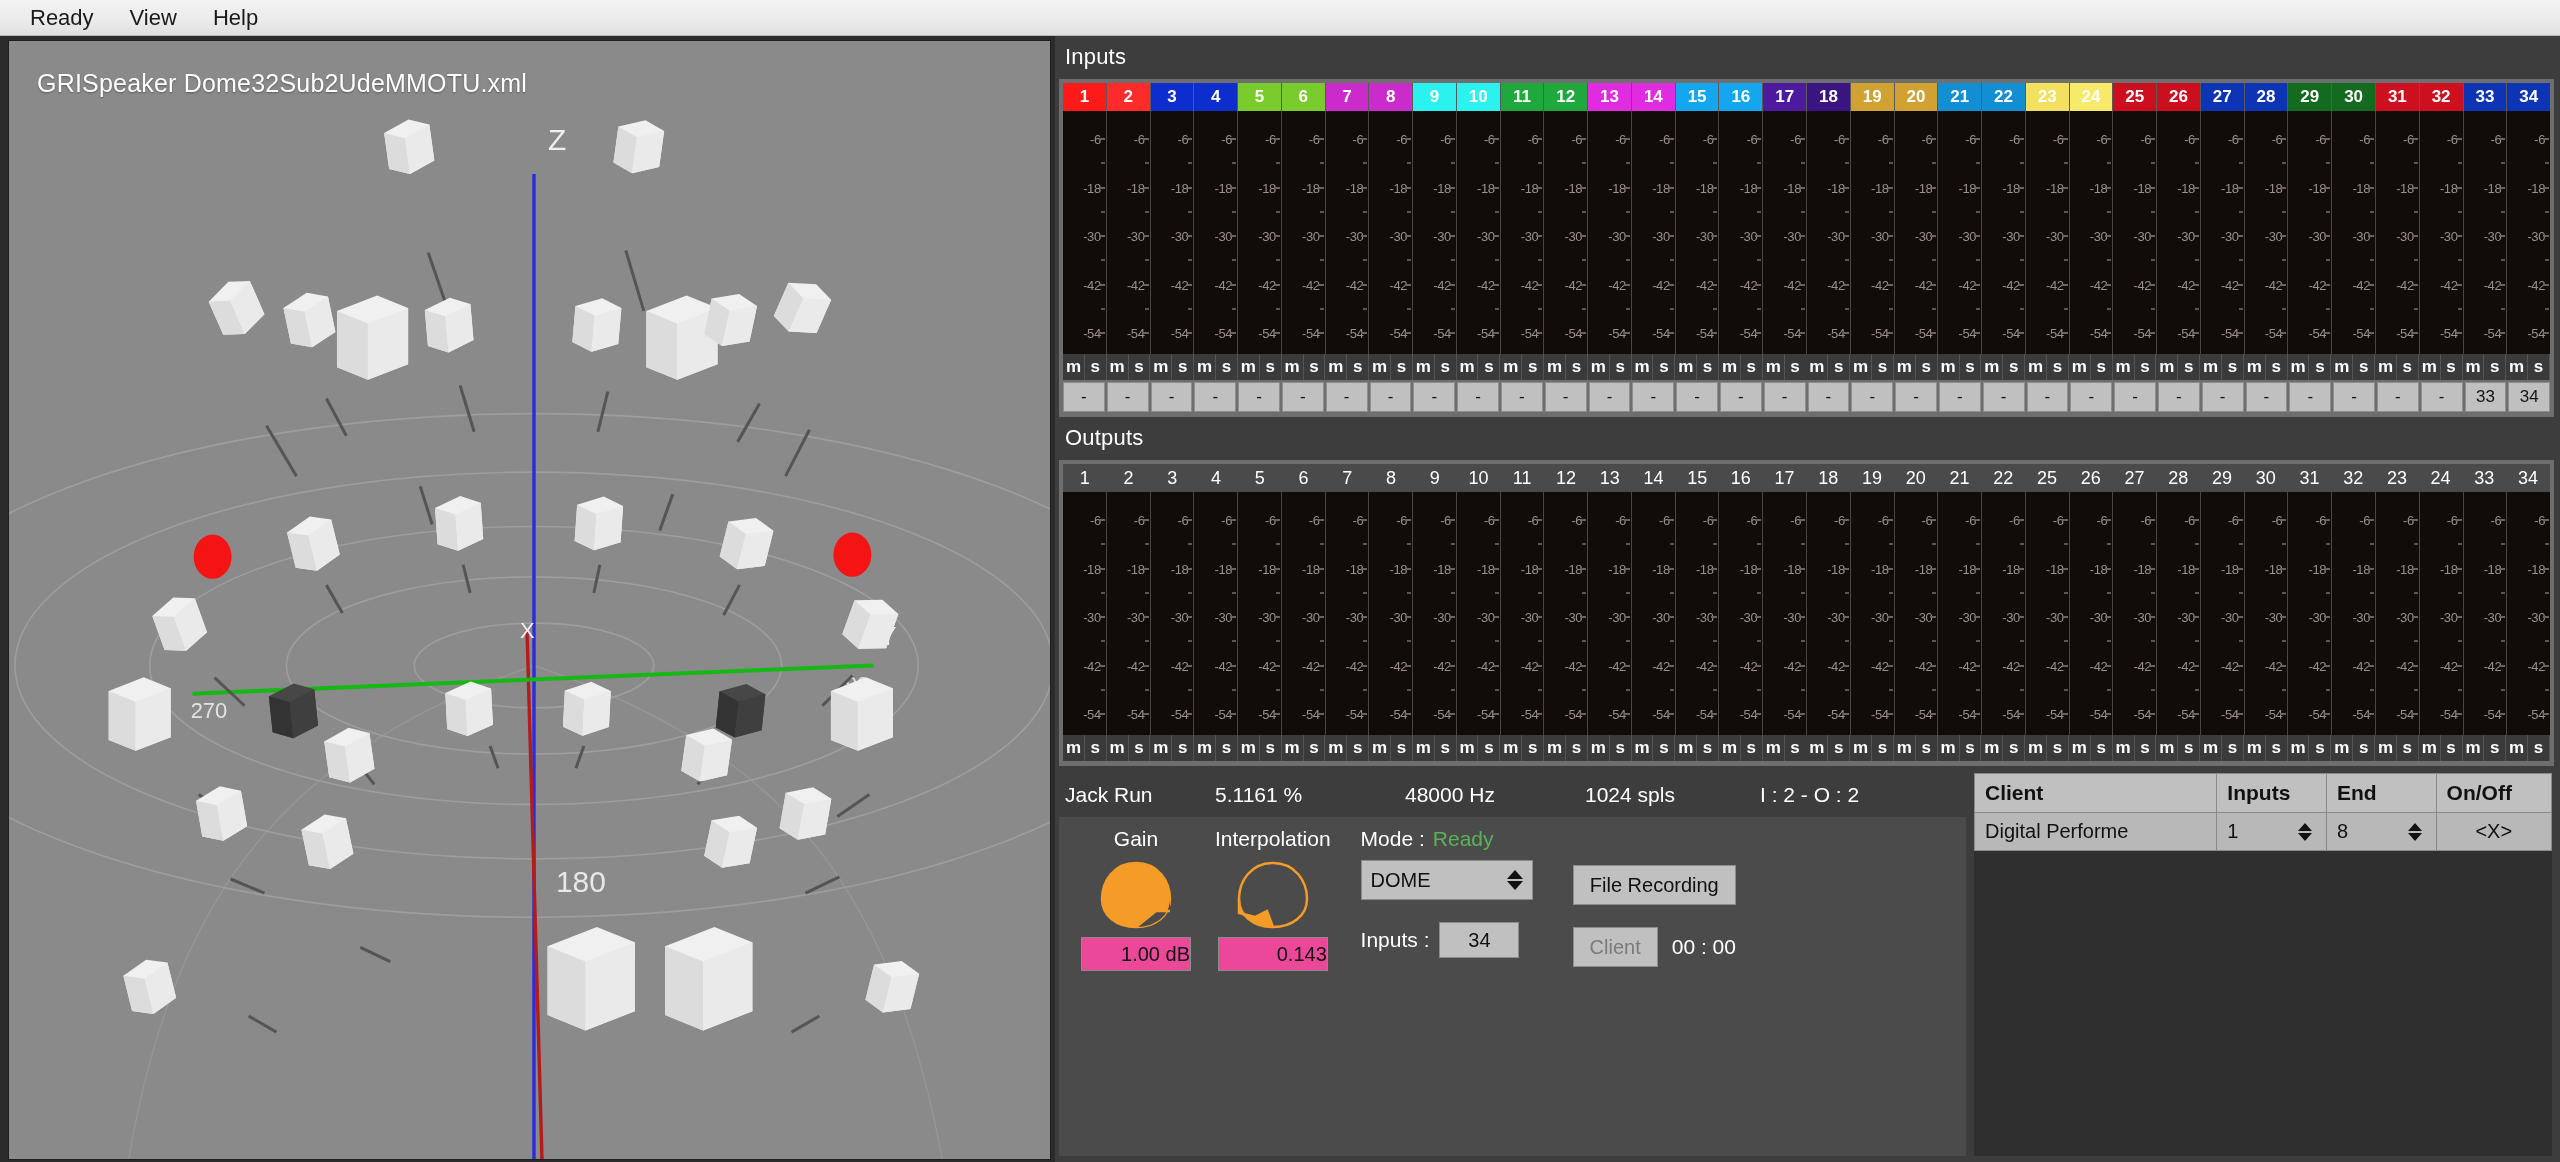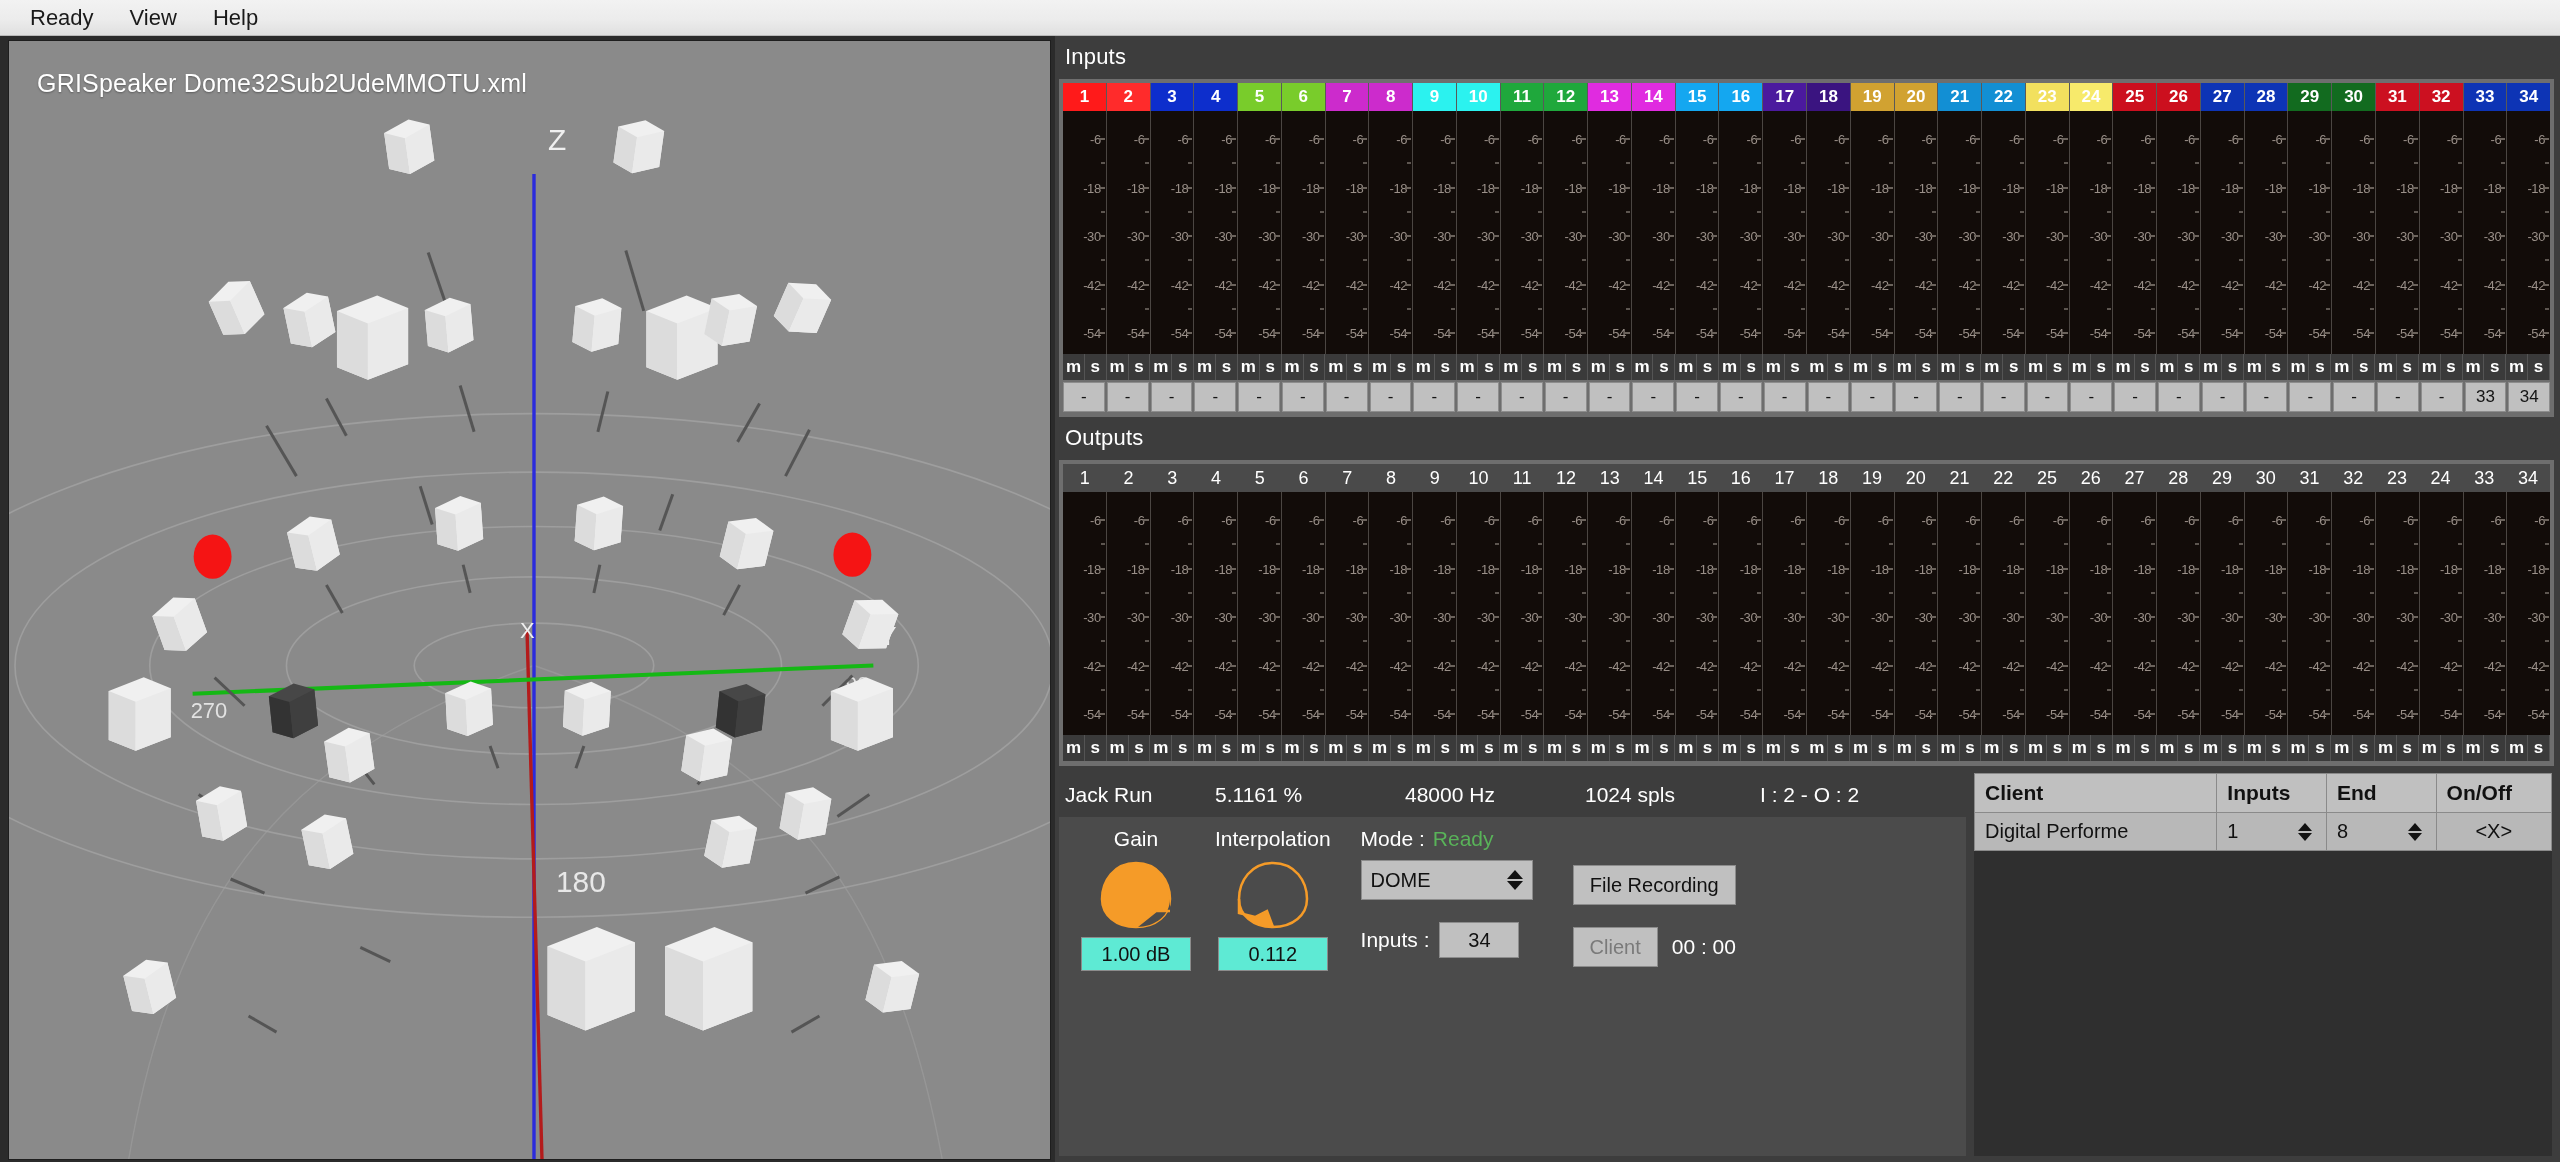--- a/index.html
+++ b/index.html
@@ -149,22 +149,22 @@
   .ctrl-panel {
     background: #4b4b4b; flex: 1 1 auto;
     padding: 10px 0 0 0; position: relative;
     display: flex; align-items: flex-start;
   }
   .ctrl-col { display: flex; flex-direction: column; align-items: center; }
   .ctrl-label { color: #ffffff; font-size: 21px; margin-bottom: 8px; white-space: nowrap; }
   .knob { width: 72px; height: 72px; }
   .val-box {
     margin-top: 6px; width: 110px; height: 34px; line-height: 32px;
-    background: #5eead4; color: #111; border: 1px solid #8c8c8c;
-    text-align: center; font-size: 20px; cursor: pointer;
+    background: #ec4899; color: #111; border: 1px solid #8c8c8c;
+    text-align: right; font-size: 20px; cursor: pointer;
   }
   .mode-col { margin-left: 30px; display: flex; flex-direction: column; }
   .mode-line { display: flex; align-items: baseline; gap: 8px; margin-bottom: 9px; }
   .mode-line .m-lab { color: #ffffff; font-size: 21px; }
   .mode-line .m-val { color: #59b359; font-size: 21px; }
   .combo {
     width: 172px; height: 40px; background: #c0c0c0; border: 1px solid #8c8c8c;
     display: flex; align-items: center; justify-content: space-between;
     padding: 0 9px; color: #111; font-size: 20px; cursor: pointer;
   }
@@ -1993,21 +1993,21 @@
               <div class="val-box">1.00 dB</div>
             </div>
 
             <div class="ctrl-col" style="margin-left:24px;">
               <div class="ctrl-label">Interpolation</div>
               <svg class="knob" viewBox="0 0 72 72">
                 <path d="M36 4 C 58 4 70 22 70 40 C 70 56 56 68 36 68 C 16 68 2 56 2 40 C 2 22 14 4 36 4 Z" fill="none" stroke="#f59b28" stroke-width="2.5"></path>
                 <path d="M36 68 C 16 68 2 56 2 40 L 2 54 L 18 58 L 30 52 L 36 68 Z" fill="#f59b28"></path>
                 <path d="M2 40 L 2 54 L 18 58 L 30 52 L 36 68" fill="none" stroke="#f59b28" stroke-width="2.5"></path>
               </svg>
-              <div class="val-box">0.112</div>
+              <div class="val-box">0.143</div>
             </div>
 
             <div class="mode-col">
               <div class="mode-line">
                 <span class="m-lab">Mode :</span>
                 <span class="m-val">Ready</span>
               </div>
               <div class="combo">
                 <span>DOME</span>
                 <span class="spin">

